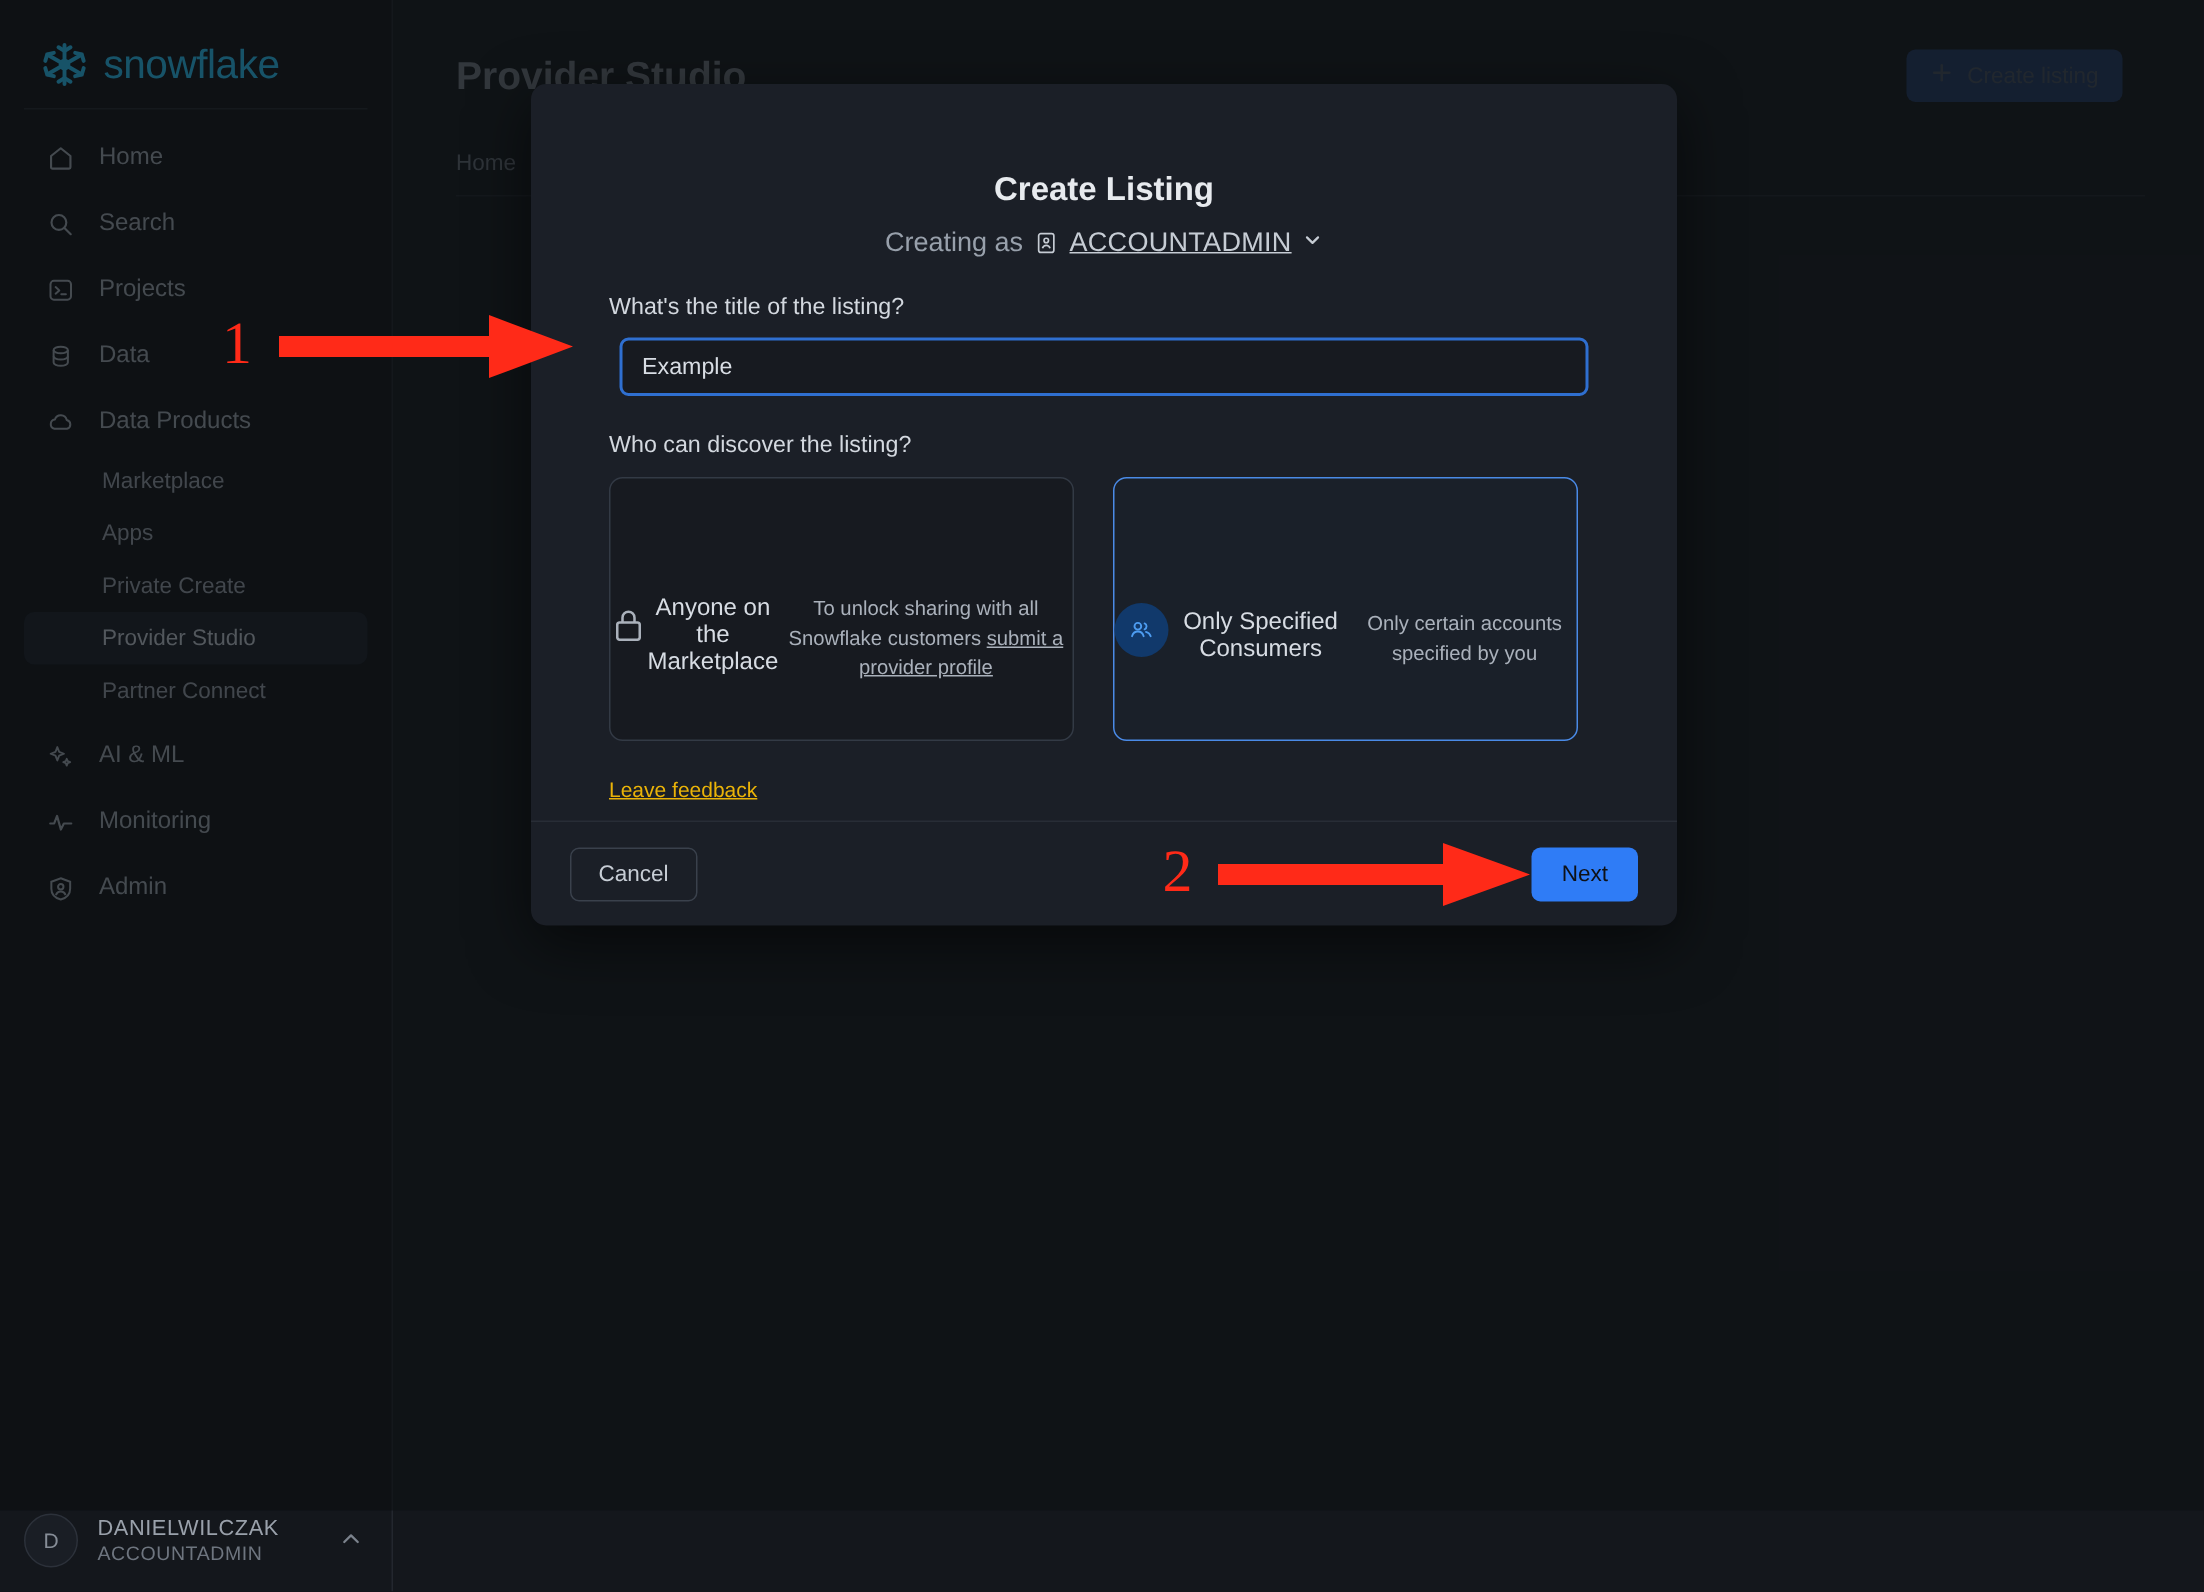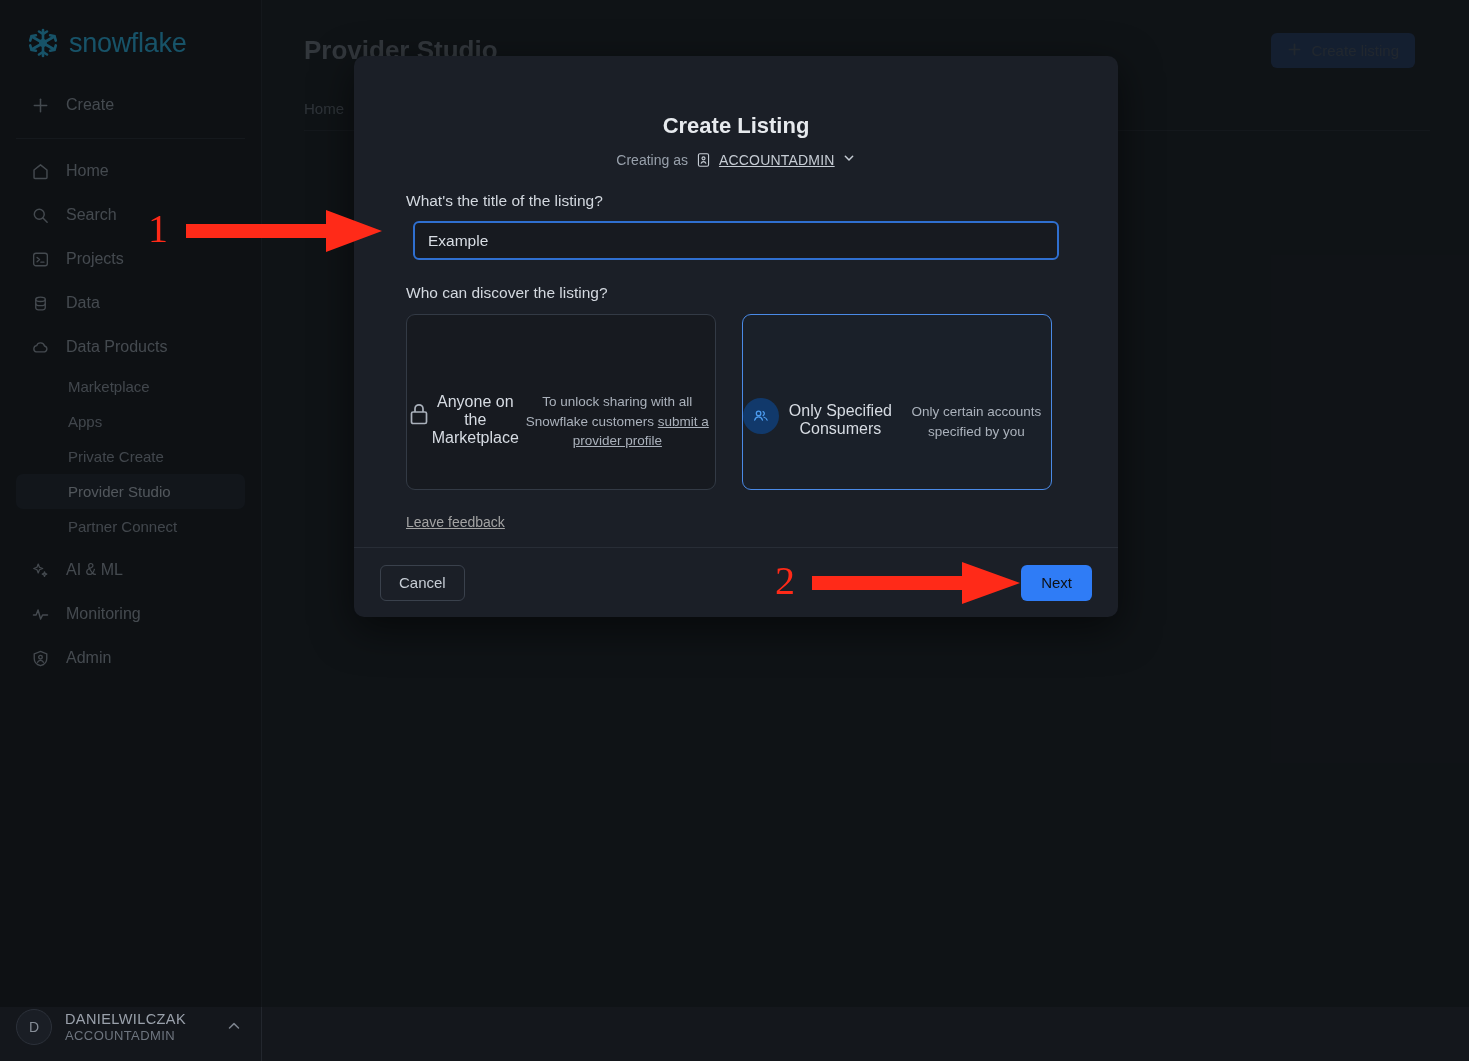--- a/index.html
+++ b/index.html
@@ -91,21 +91,21 @@
     border-radius: 10px;
     box-shadow: 0 12px 40px rgba(0,0,0,.55);
     overflow: hidden;
   }
   .modal-title {
     text-align: center; color: #e7eaee;
     font-size: 22px; font-weight: 700; padding-top: 57px;
   }
   .creating-as {
     display: flex; align-items: center; justify-content: center; gap: 8px;
-    margin-top: 12px; font-size: 14px; color: #98a0ab;
+    margin-top: 12px; font-size: 18px; color: #98a0ab;
   }
   .badge-ic { width: 15px; height: 16px; }
   .role-link { color: #c6ccd4; text-decoration: underline; cursor: pointer; letter-spacing: .2px; }
   .chev { color: #c6ccd4; font-size: 13px; margin-left: -1px; cursor: pointer; }
 
   .field-label { margin: 24px 0 6px 52px; color: #d3d8df; font-size: 15.5px; }
   .title-input {
     display: block; margin: 11px auto 0 auto;
     width: 646px; height: 39px; border-radius: 6px;
     background: #171a20; border: 2px solid #2f6fd0;
@@ -125,21 +125,21 @@
   .card.selected { border-color: #4a8ae6; background: #1a2029; }
   .card-icon-wrap { height: 48px; display: flex; align-items: center; justify-content: center; }
   .circle-icon {
     width: 36px; height: 36px; border-radius: 50%; background: #11396b;
     display: flex; align-items: center; justify-content: center;
   }
   .card-title { margin-top: 8px; color: #d7dce3; font-size: 16px; }
   .card-desc { margin-top: 12px; color: #aab1bb; font-size: 13.5px; line-height: 1.45; max-width: 240px; }
   .card-desc a { color: #aab1bb; text-decoration: underline; }
 
-  .feedback { margin: 24px 0 0 52px; color: #a3a3a3; font-size: 14px; text-decoration: underline; cursor: pointer; display: inline-block; }
+  .feedback { margin: 24px 0 0 52px; color: #eab308; font-size: 14px; text-decoration: underline; cursor: pointer; display: inline-block; }
 
   .footer {
     position: absolute; left: 0; right: 0; bottom: 0; height: 70px;
     border-top: 1px solid #282d36;
     display: flex; align-items: center; justify-content: space-between;
     padding: 0 26px;
   }
   .btn-cancel {
     height: 36px; padding: 0 18px; border-radius: 6px;
     background: transparent; border: 1px solid #3a414c;
@@ -178,29 +178,20 @@
           <path d="M13 28.5 L17 26 L21 28.5" fill="none"></path>
           <path d="M4.2 14.6 L5.5 10.2 L9.9 9.2" fill="none"></path>
           <path d="M24.1 24.8 L28.5 23.8 L29.8 19.4" fill="none"></path>
           <path d="M4.2 19.4 L5.5 23.8 L9.9 24.8" fill="none"></path>
           <path d="M24.1 9.2 L28.5 10.2 L29.8 14.6" fill="none"></path>
         </svg>
       </span>
       <span class="logo-text">snowflake</span>
     </div>
 
-    <div class="nav-create">
-      <span class="ic" style="width:20px;height:20px;display:inline-flex;align-items:center;justify-content:center;">
-        <svg viewBox="0 0 20 20" width="19" height="19" stroke="#8d949e" stroke-width="1.6" stroke-linecap="round">
-            <line x1="10" y1="3.5" x2="10" y2="16.5"></line>
-            <line x1="3.5" y1="10" x2="16.5" y2="10"></line>
-          </svg>
-      </span>
-      <span>Create</span>
-    </div>
 
     <div class="sep"></div>
 
     <div class="nav-item">
       <span class="ic">
         <svg viewBox="0 0 20 20" width="19" height="19" fill="none" stroke="#8d949e" stroke-width="1.5" stroke-linejoin="round">
             <path d="M3.2 8.4 L10 3 L16.8 8.4 V16.3 A1 1 0 0 1 15.8 17.3 H4.2 A1 1 0 0 1 3.2 16.3 Z"></path>
           </svg>
       </span>
       <span>Home</span>

